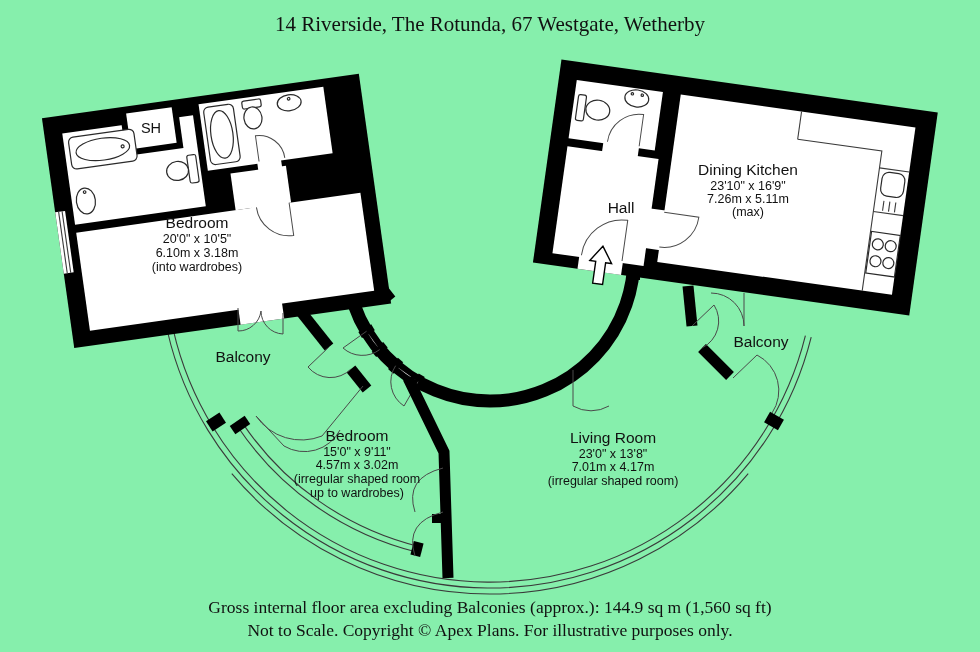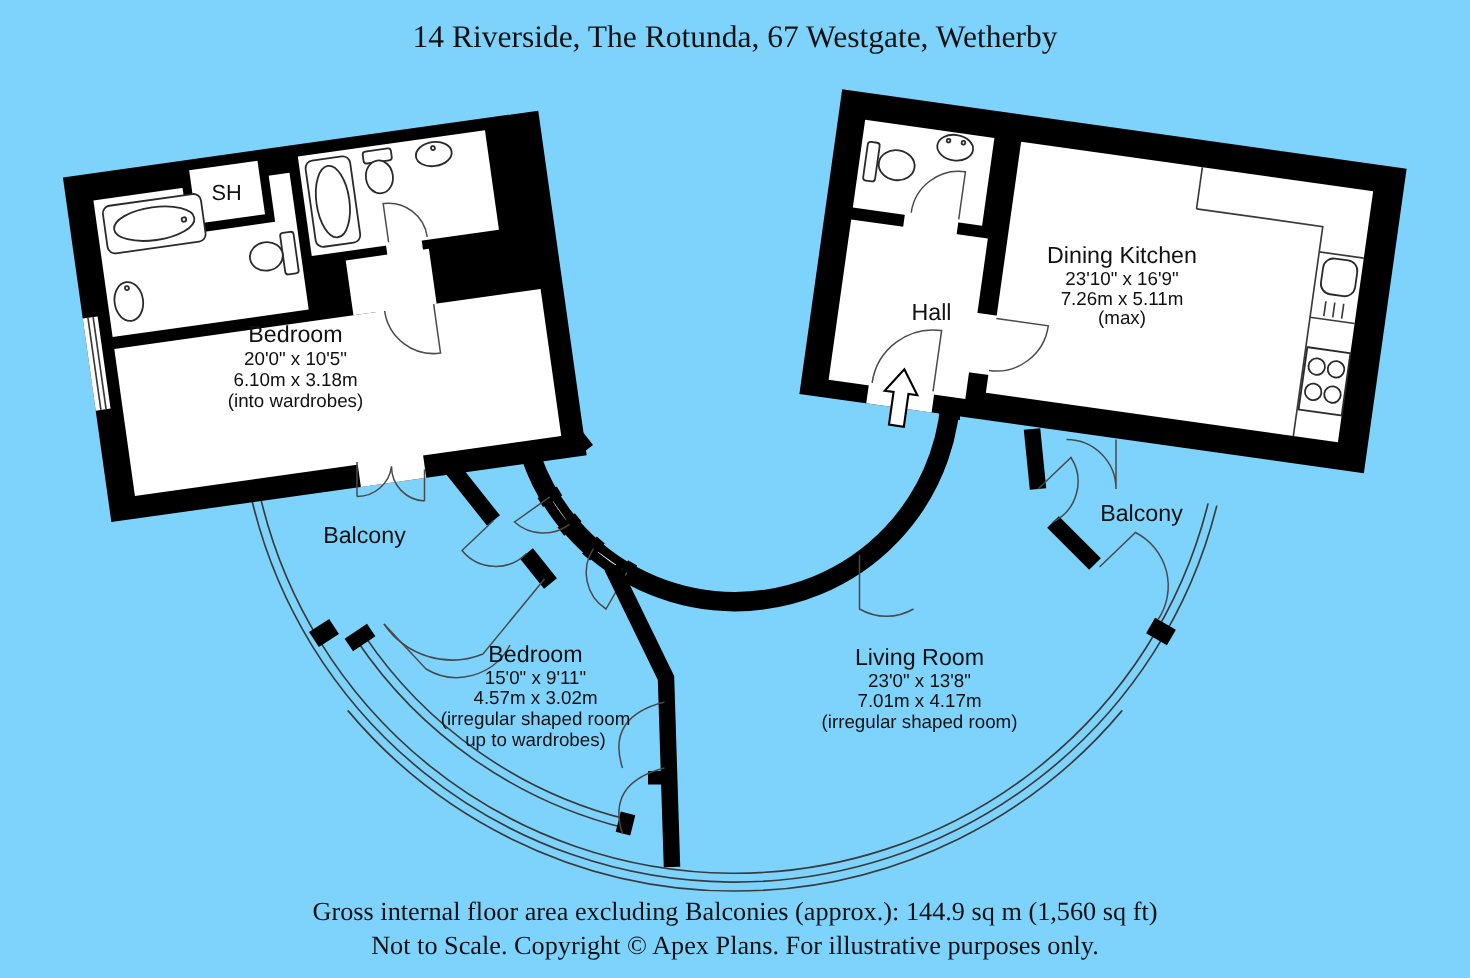--- a/index.html
+++ b/index.html
@@ -1,16 +1,16 @@
 <!DOCTYPE html>
 <html><head>
 <meta charset="utf-8">
 <style>
   html,body{margin:0;padding:0;background:#fff;}
-  .page{position:relative;width:980px;height:652px;background:#7dd3fc;overflow:hidden;
+  .page{position:relative;width:980px;height:652px;background:#86efac;overflow:hidden;
         font-family:"Liberation Sans",sans-serif;}
   svg{display:block;}
   text{fill:#111;}
   .title-t{font-family:"Liberation Serif",serif;font-size:21px;}
   .footer-t{font-family:"Liberation Serif",serif;font-size:17.5px;}
   .room-name{font-size:15.5px;}
   .room-dim{font-size:12.5px;}
   .sh-t{font-size:14.5px;}
   .wall{fill:#000;stroke:none;}
   .floor{fill:#fff;stroke:none;}

